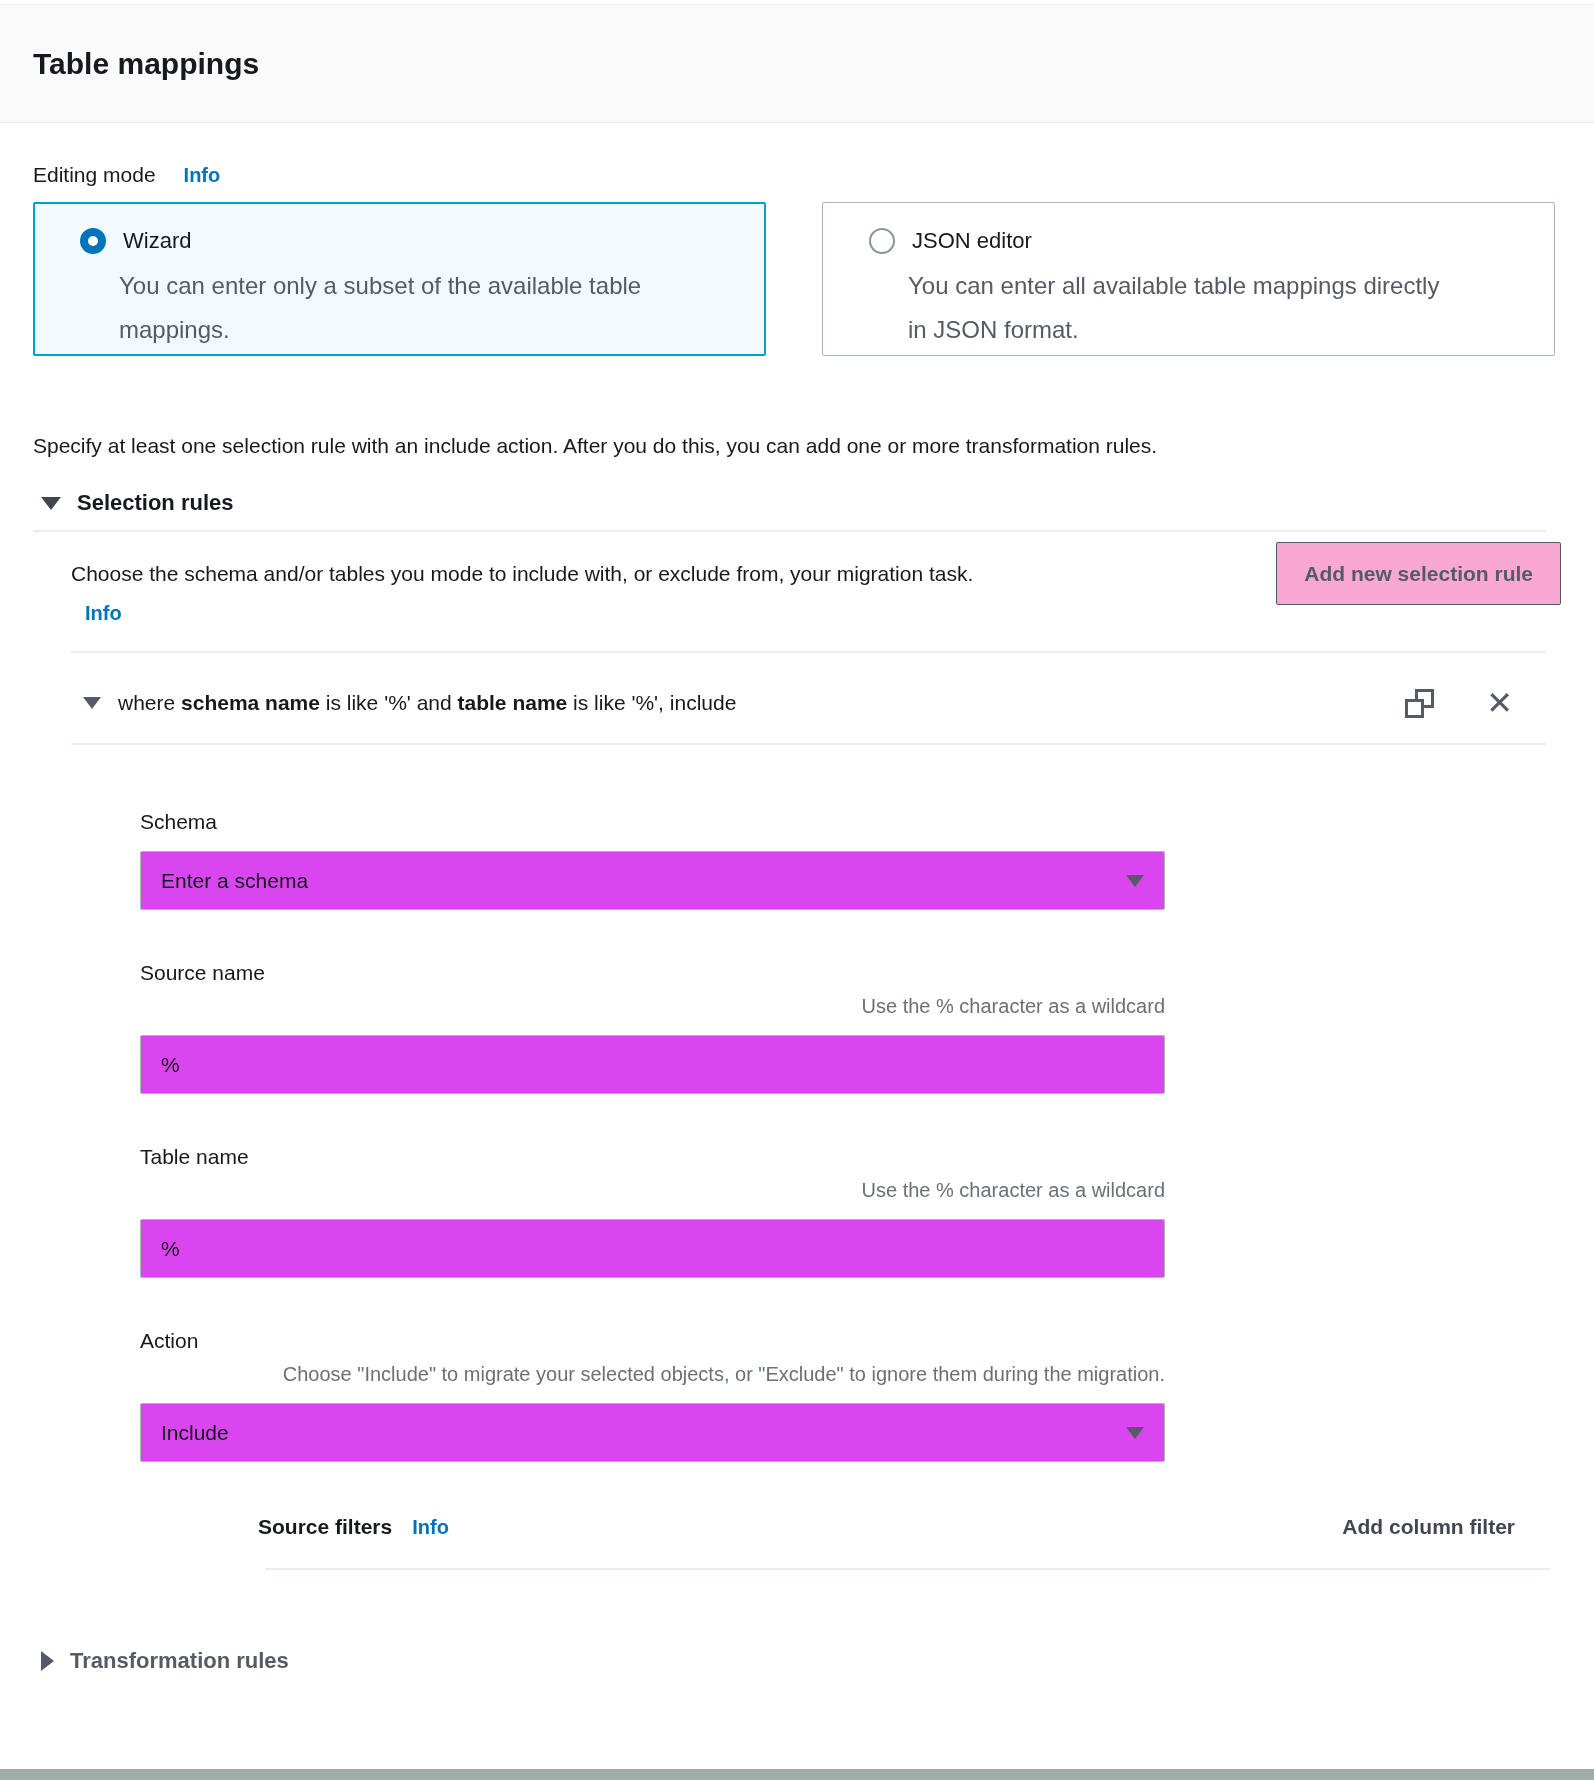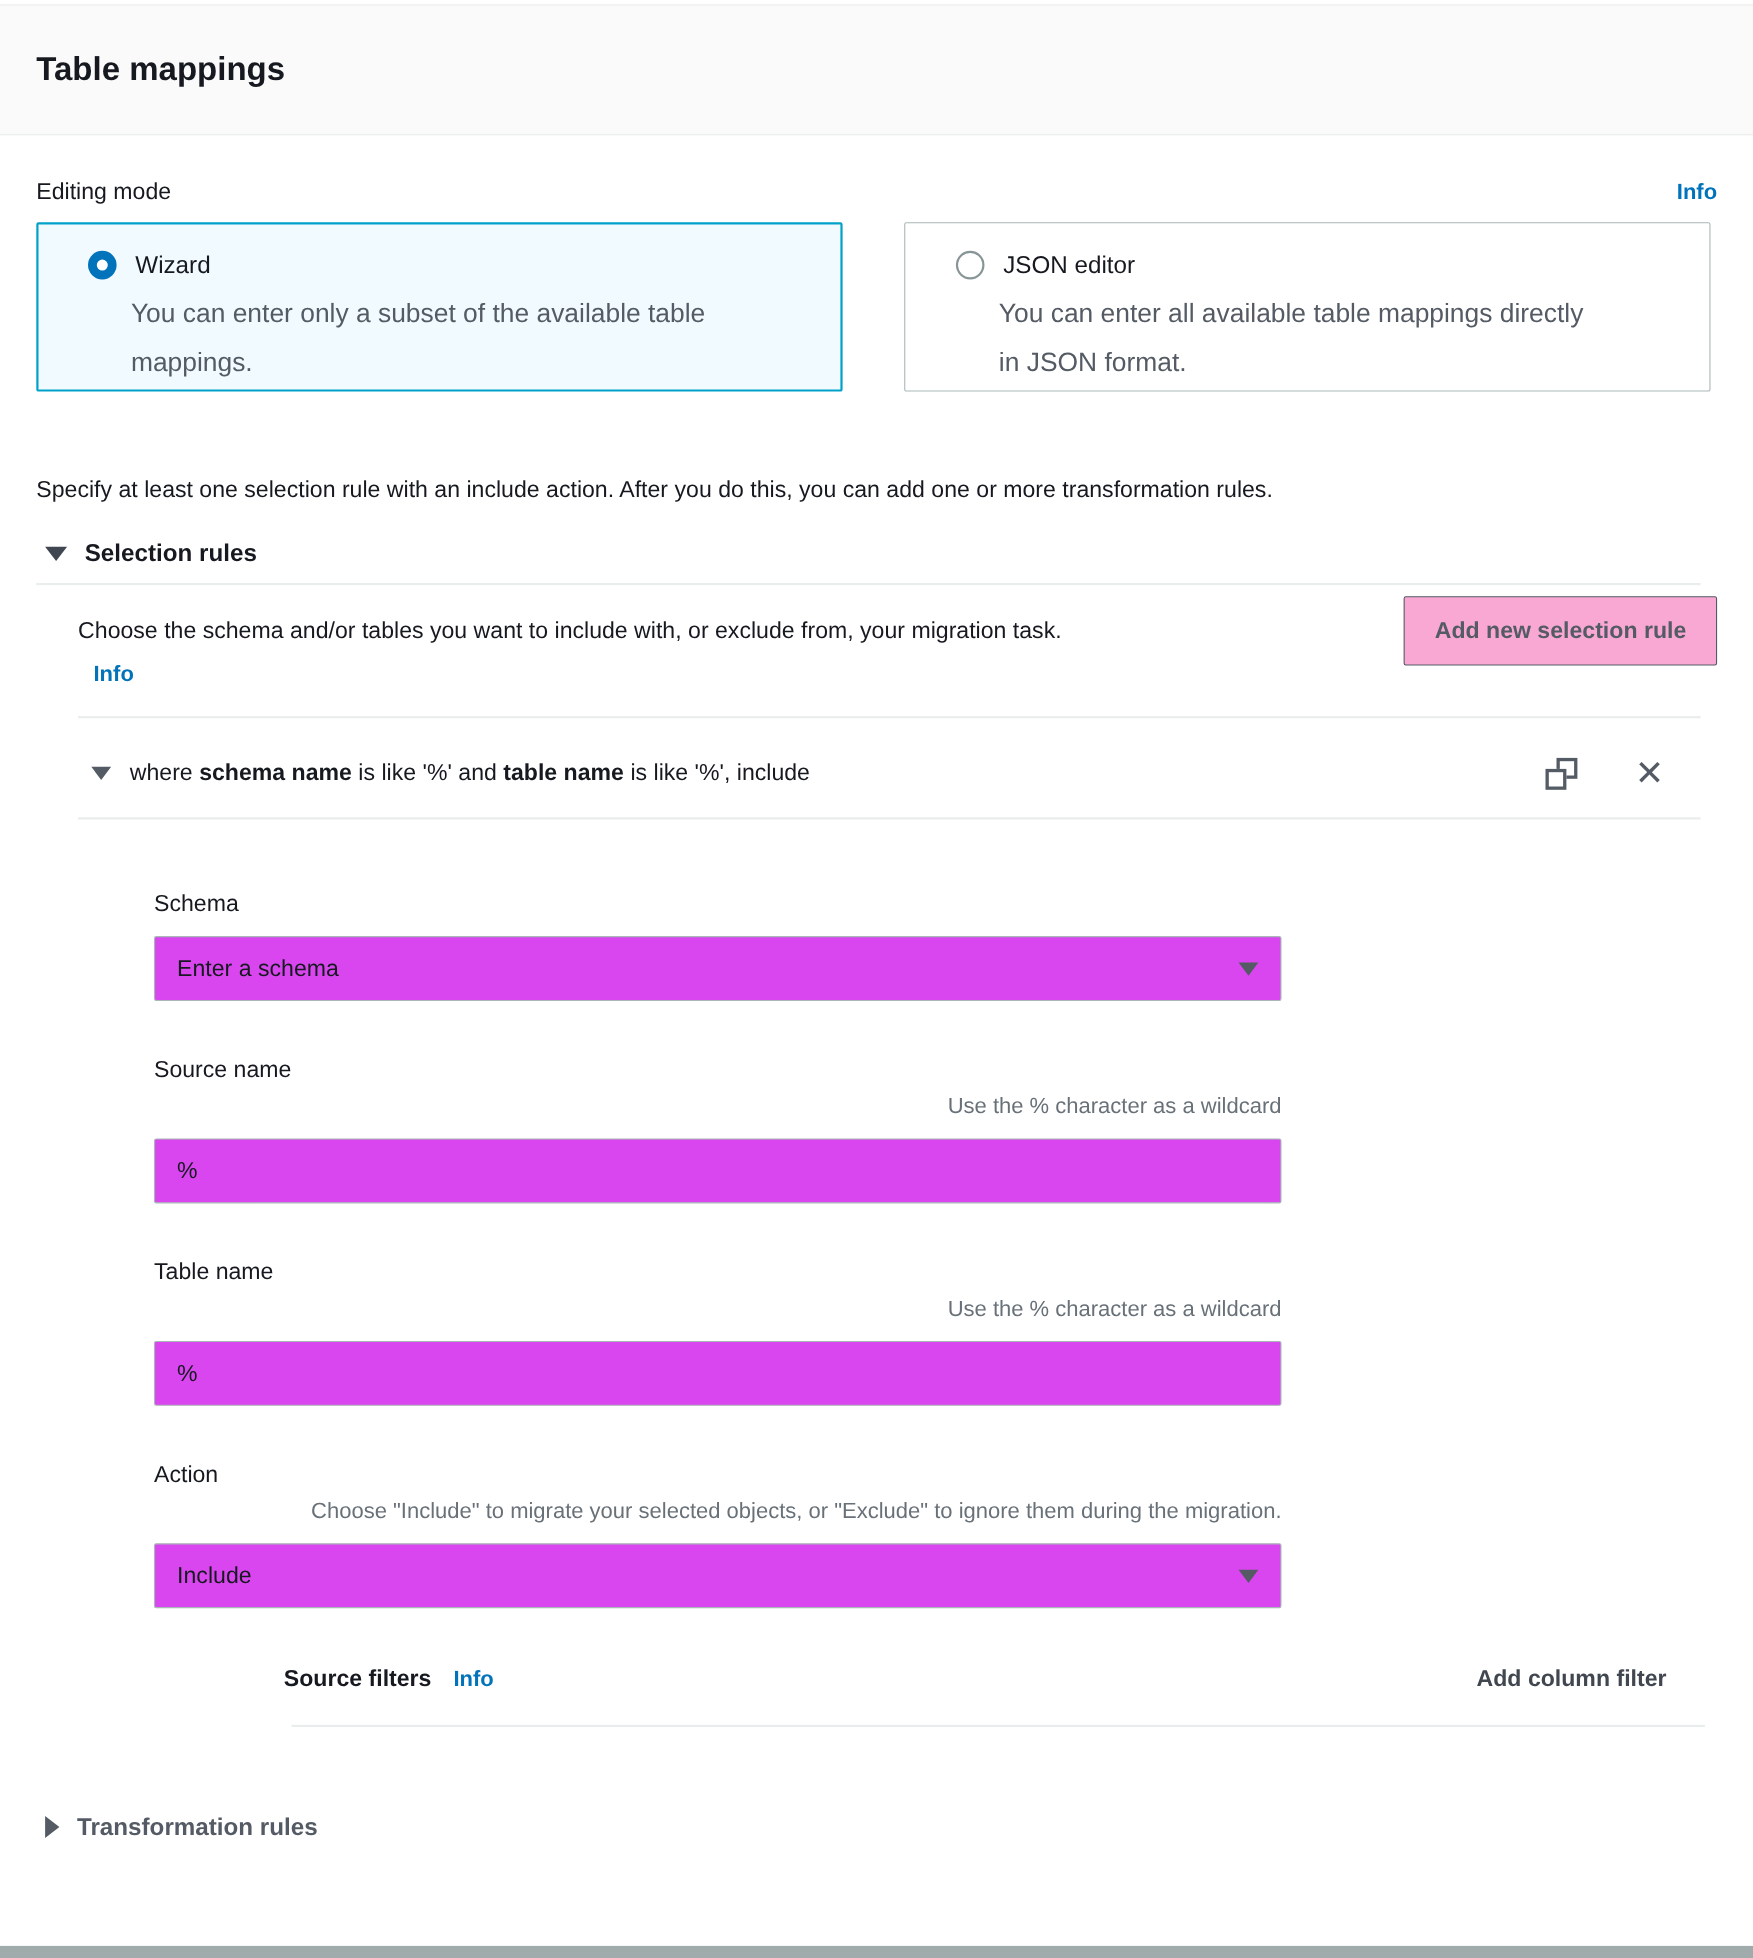--- a/index.html
+++ b/index.html
@@ -13,21 +13,21 @@
   .panel-header {
     margin-top:4px; height:119px; background:#fafafa;
     border-top:1px solid #eaeded; border-bottom:1px solid #eaeded;
     display:flex; align-items:center; padding:16px 33px;
   }
   .panel-title { font-size:30px; font-weight:700; margin:0; color:#16191f; }
 
   .content { padding:0 33px; }
 
   
-  .em-row { margin-top:40px; display:flex; align-items:baseline; gap:16px;justify-content:space-between; }
+  .em-row { margin-top:40px; display:flex; align-items:baseline; gap:28px; }
   .em-label { font-size:21px; }
   .info-link { color:#0073bb; font-weight:700; font-size:20px; cursor:pointer; }
 
   .cards { display:flex; gap:56px; margin-top:15px; }
   .card {
     width:733px; height:154px; background:#fff;
     border:1px solid #aab7b8; border-radius:2px;
     padding:25px 24px 0 46px;
   }
   .card.selected { border:2px solid #00a1c9; background:#f1faff; padding:24px 23px 0 45px; }
@@ -136,21 +136,21 @@
   <p class="intro">Specify at least one selection rule with an include action. After you do this, you can add one or more transformation rules.</p>
 
   <div class="section-header">
     <span class="tri-down"></span>
     <span class="section-title">Selection rules</span>
   </div>
   <div class="divider d-full"></div>
 
   <div class="choose-row">
     <div class="choose-text">
-      <span>Choose the schema and/or tables you want to include with, or exclude from, your migration task.</span>
+      <span>Choose the schema and/or tables you mode to include with, or exclude from, your migration task.</span>
       <span class="info-link">Info</span>
     </div>
     <button class="btn">Add new selection rule</button>
   </div>
   <div class="divider d-inner"></div>
 
   <div class="rule-summary">
     <span class="tri-down small"></span>
     <span class="rule-text"><span>where </span><b>schema name</b><span> is like '%' and </span><b>table name</b><span> is like '%', include</span></span>
     <span class="rs-spacer"></span>

